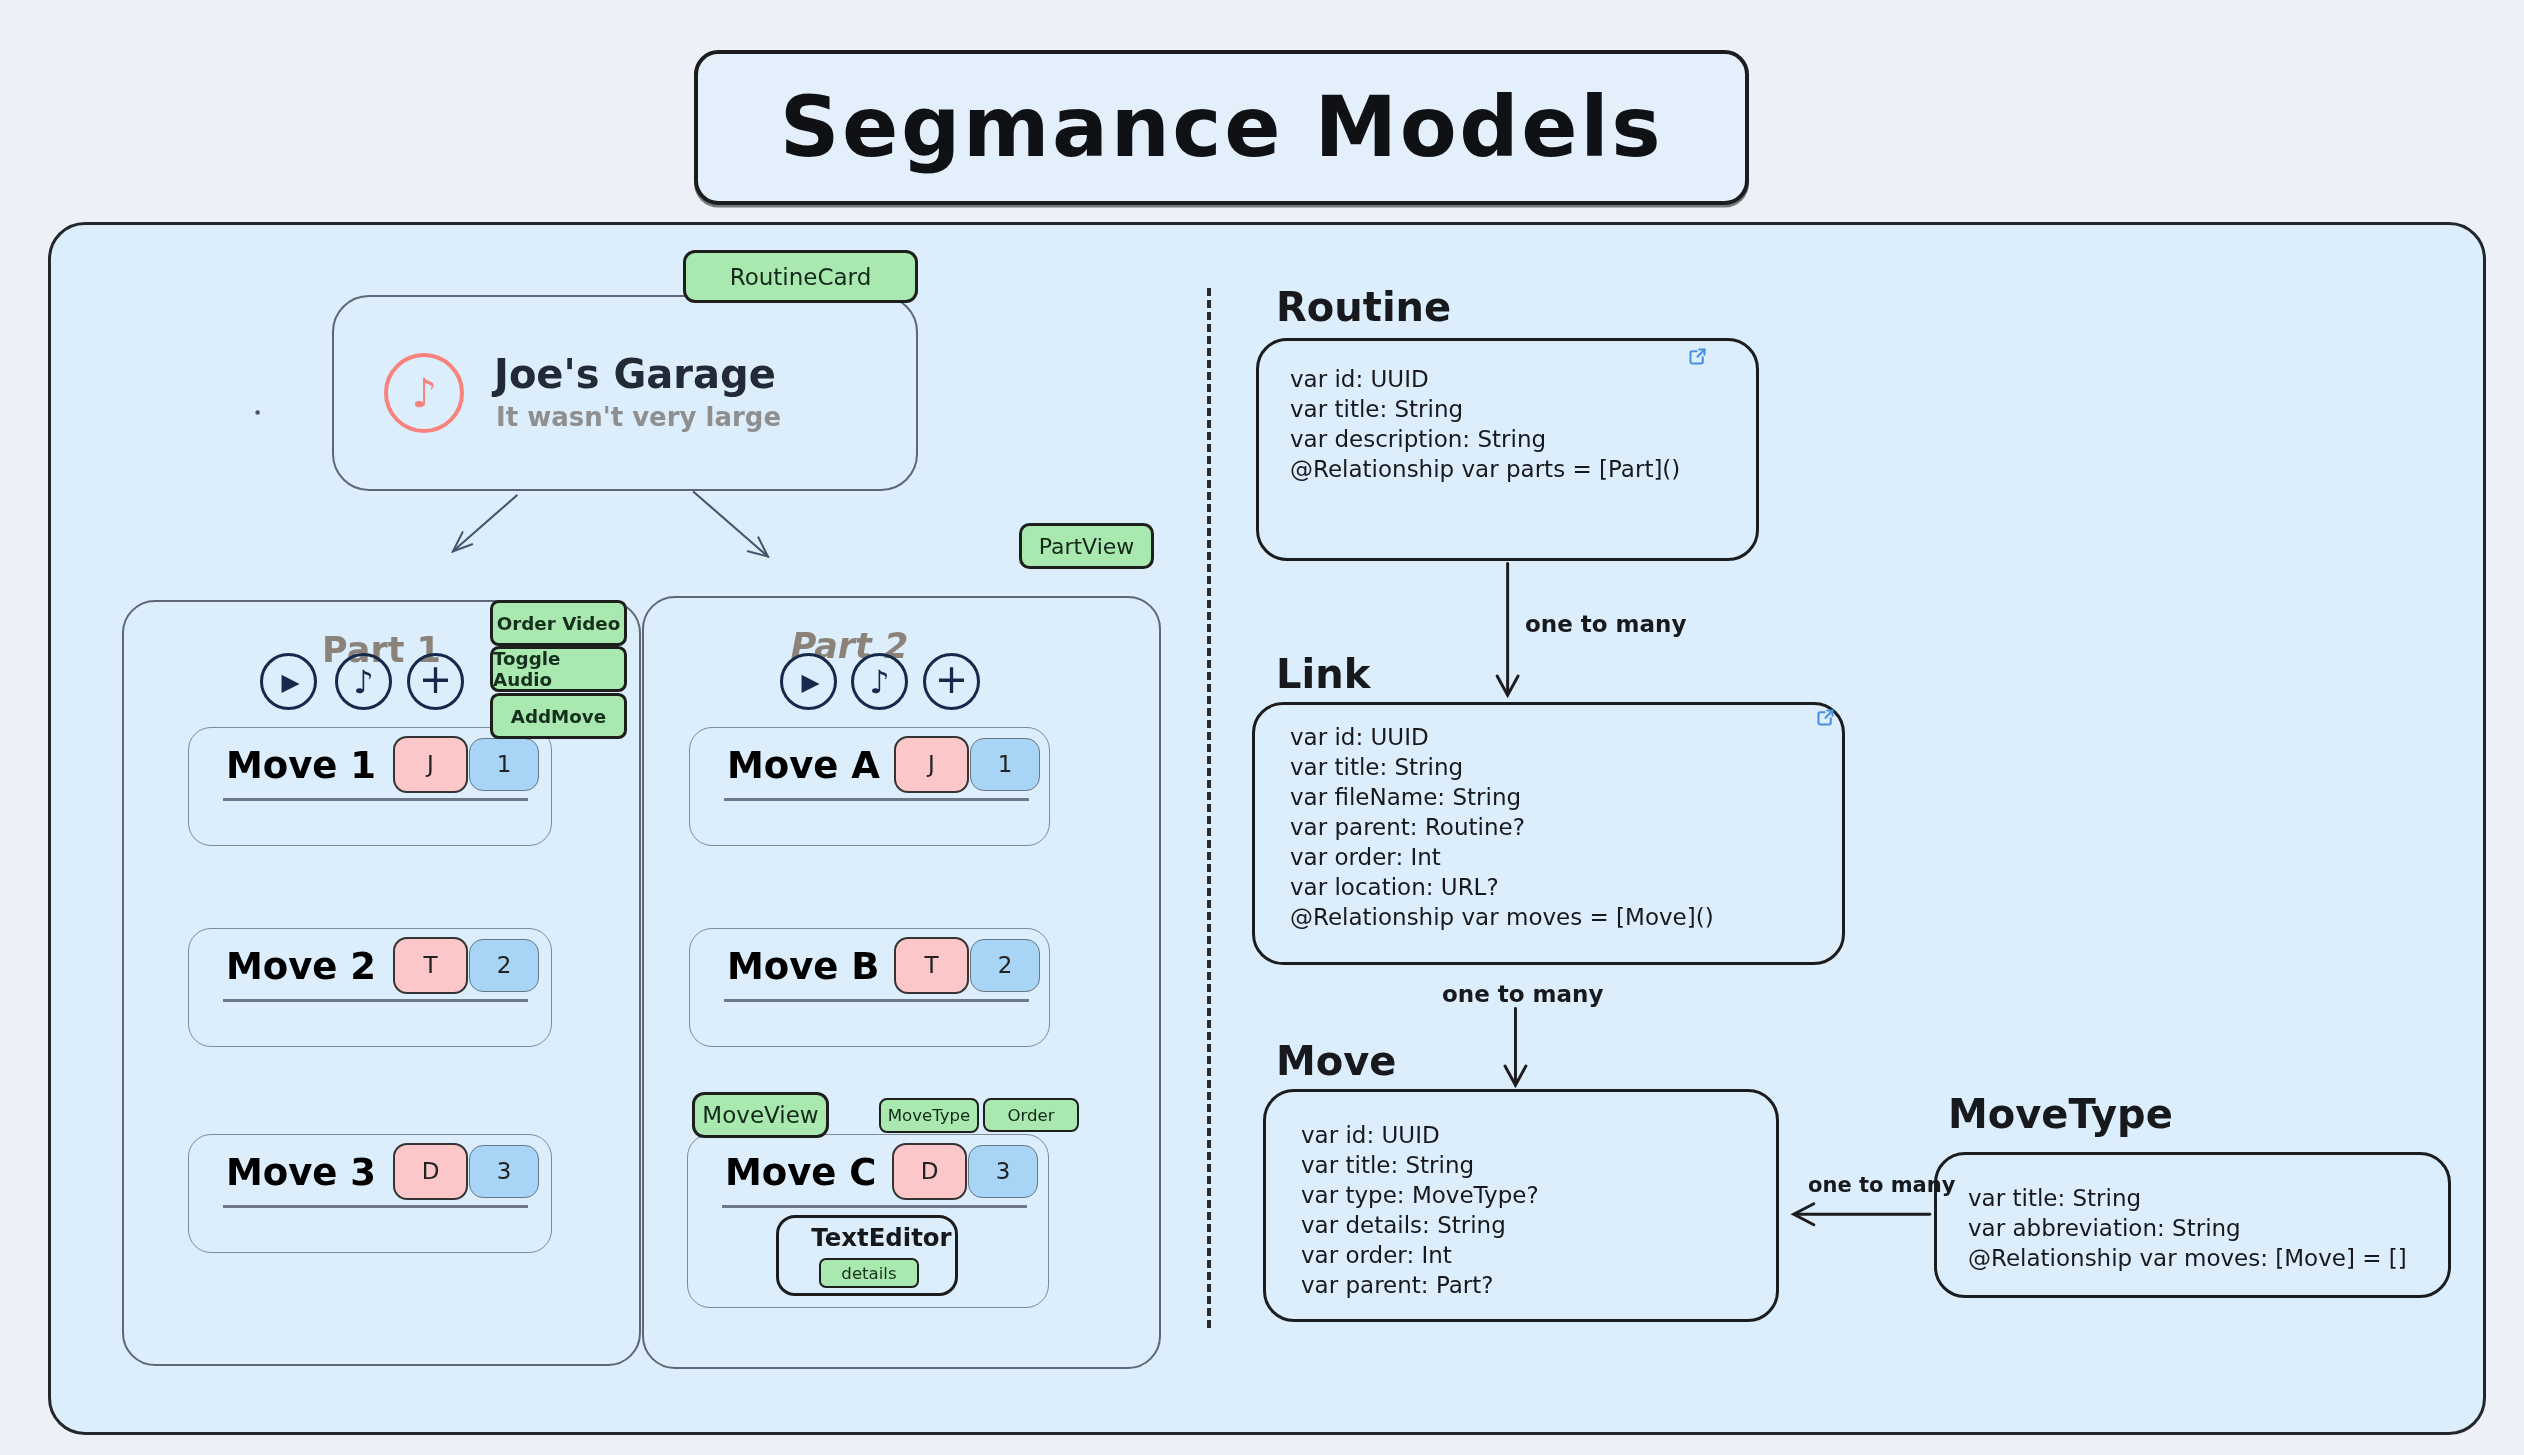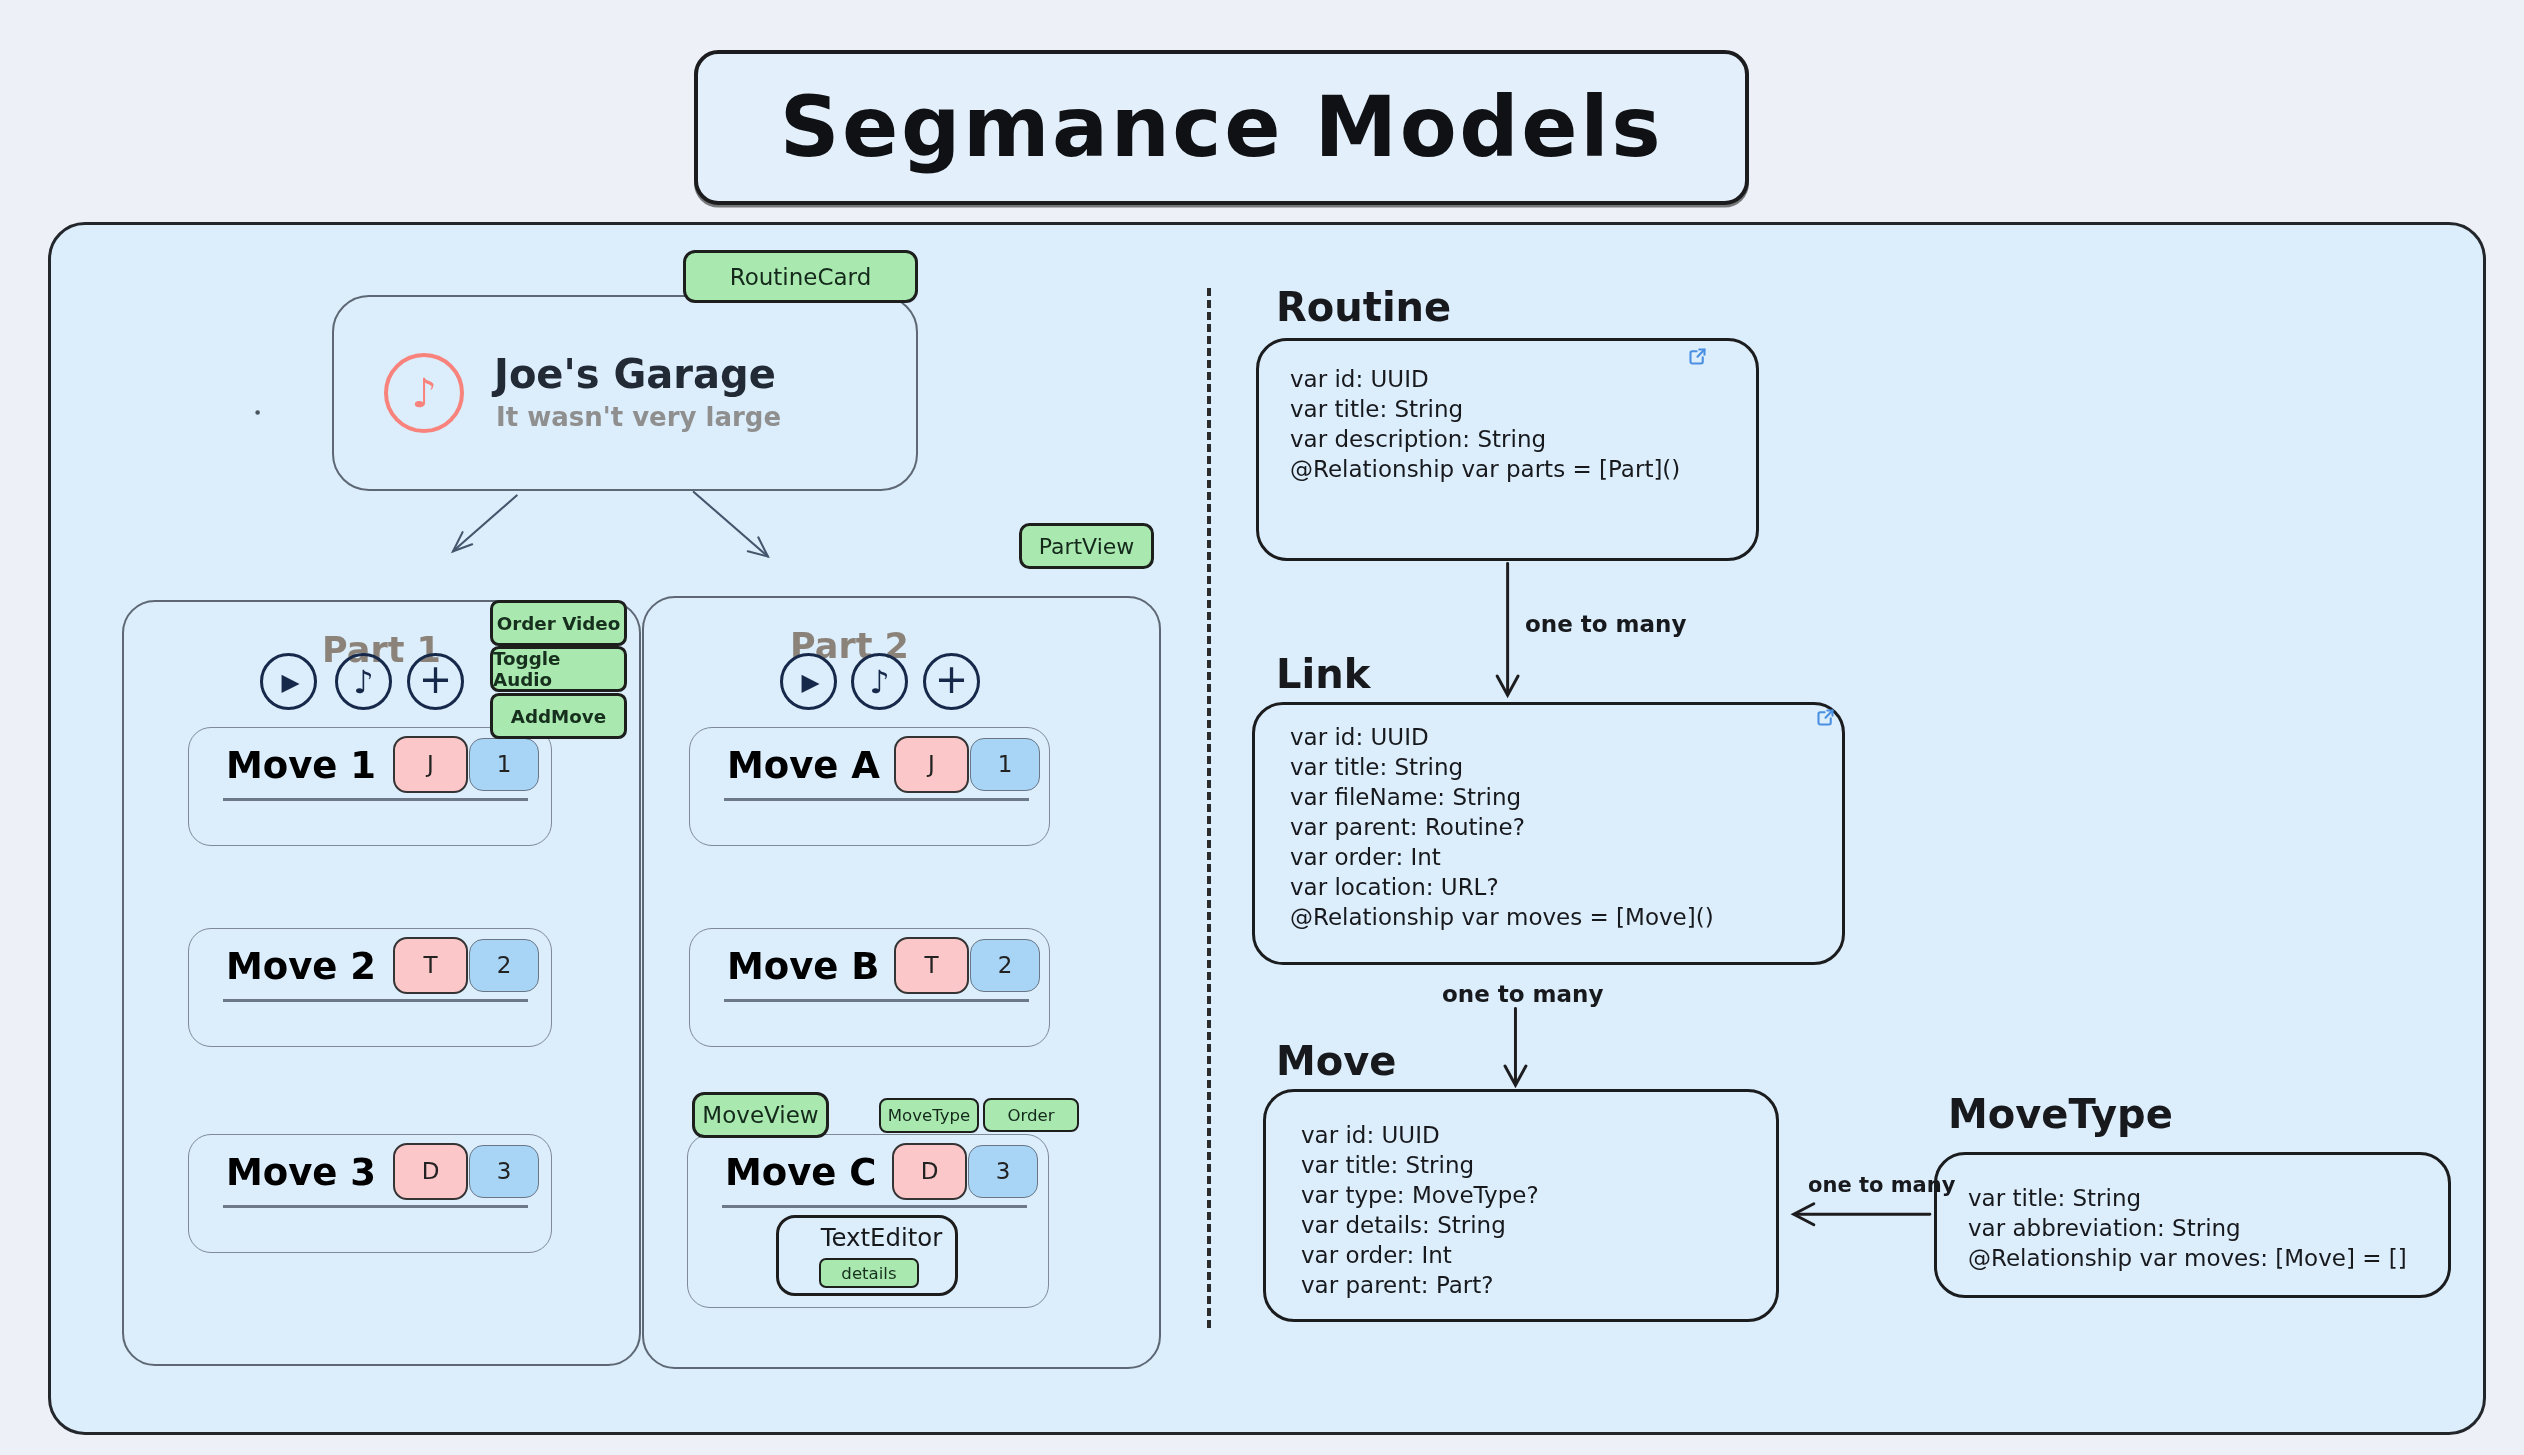--- a/index.html
+++ b/index.html
@@ -81,21 +81,21 @@
     font-size:23px;color:#222;border-radius:14px;
   }
   .badge.pink{left:204px;top:7.9px;width:71px;height:53px;background:#fbc7c9;border:2.2px solid #343434;}
   .badge.blue{left:280px;top:9.6px;width:68px;height:51px;background:#a8d5f6;border:1.7px solid #6a7684;}
   .move-underline{position:absolute;left:34px;top:70px;width:305px;height:2.6px;background:#6d7988;}
 
   .texteditor{
     position:absolute;left:88px;top:80px;width:176px;height:75px;
     border:3.5px solid #1c1c1c;border-radius:19px;z-index:4;background:transparent;
   }
-  .texteditor-title{position:absolute;left:0;right:0;top:5.2px;text-align:center;font-size:24.4px;font-weight:400;color:#16181b;margin-left:29px;}
+  .texteditor-title{position:absolute;left:0;right:0;top:5.2px;text-align:center;font-size:24.4px;font-weight:700;color:#16181b;margin-left:29px;}
   .details-btn{
     position:absolute;left:40px;top:40px;width:96px;height:26px;
     background:#a9e9b0;border:2.6px solid #1d1f1d;border-radius:7px;
     display:flex;align-items:center;justify-content:center;font-size:16.6px;color:#16301d;
   }
 
   
   .divider{
     position:absolute;left:1207px;top:288px;height:1040px;width:0;
     border-left:4.4px dashed #2b2b2b;z-index:1;
@@ -165,21 +165,21 @@
     <div class="move-underline"></div>
   </div>
   <div class="move-card" style="left:188px;top:1134px;width:362px;height:117px;">
     <div class="move-title">Move 3</div>
     <div class="badge pink">D</div>
     <div class="badge blue">3</div>
     <div class="move-underline"></div>
   </div>
 
   <div class="part-panel" style="left:642px;top:560px;width:515px;height:769px;">
-    <div class="part-title" style="left:-52px;right:52px;">Part 2</div>
+    <div class="part-title" style="left:-52px;right:52px;font-style:italic;">Part 2</div>
   </div>
   <div class="tag" style="left:1019px;top:523px;width:129px;height:40px;font-size:22px;border-radius:10.5px;">PartView</div>
 
   <div class="circle-icon" style="left:780px;top:653px;">
     <span class="g-play">▶</span>
   </div>
   <div class="circle-icon" style="left:851px;top:653px;">
     <span class="g-note">♪</span>
   </div>
   <div class="circle-icon" style="left:923px;top:653px;">

